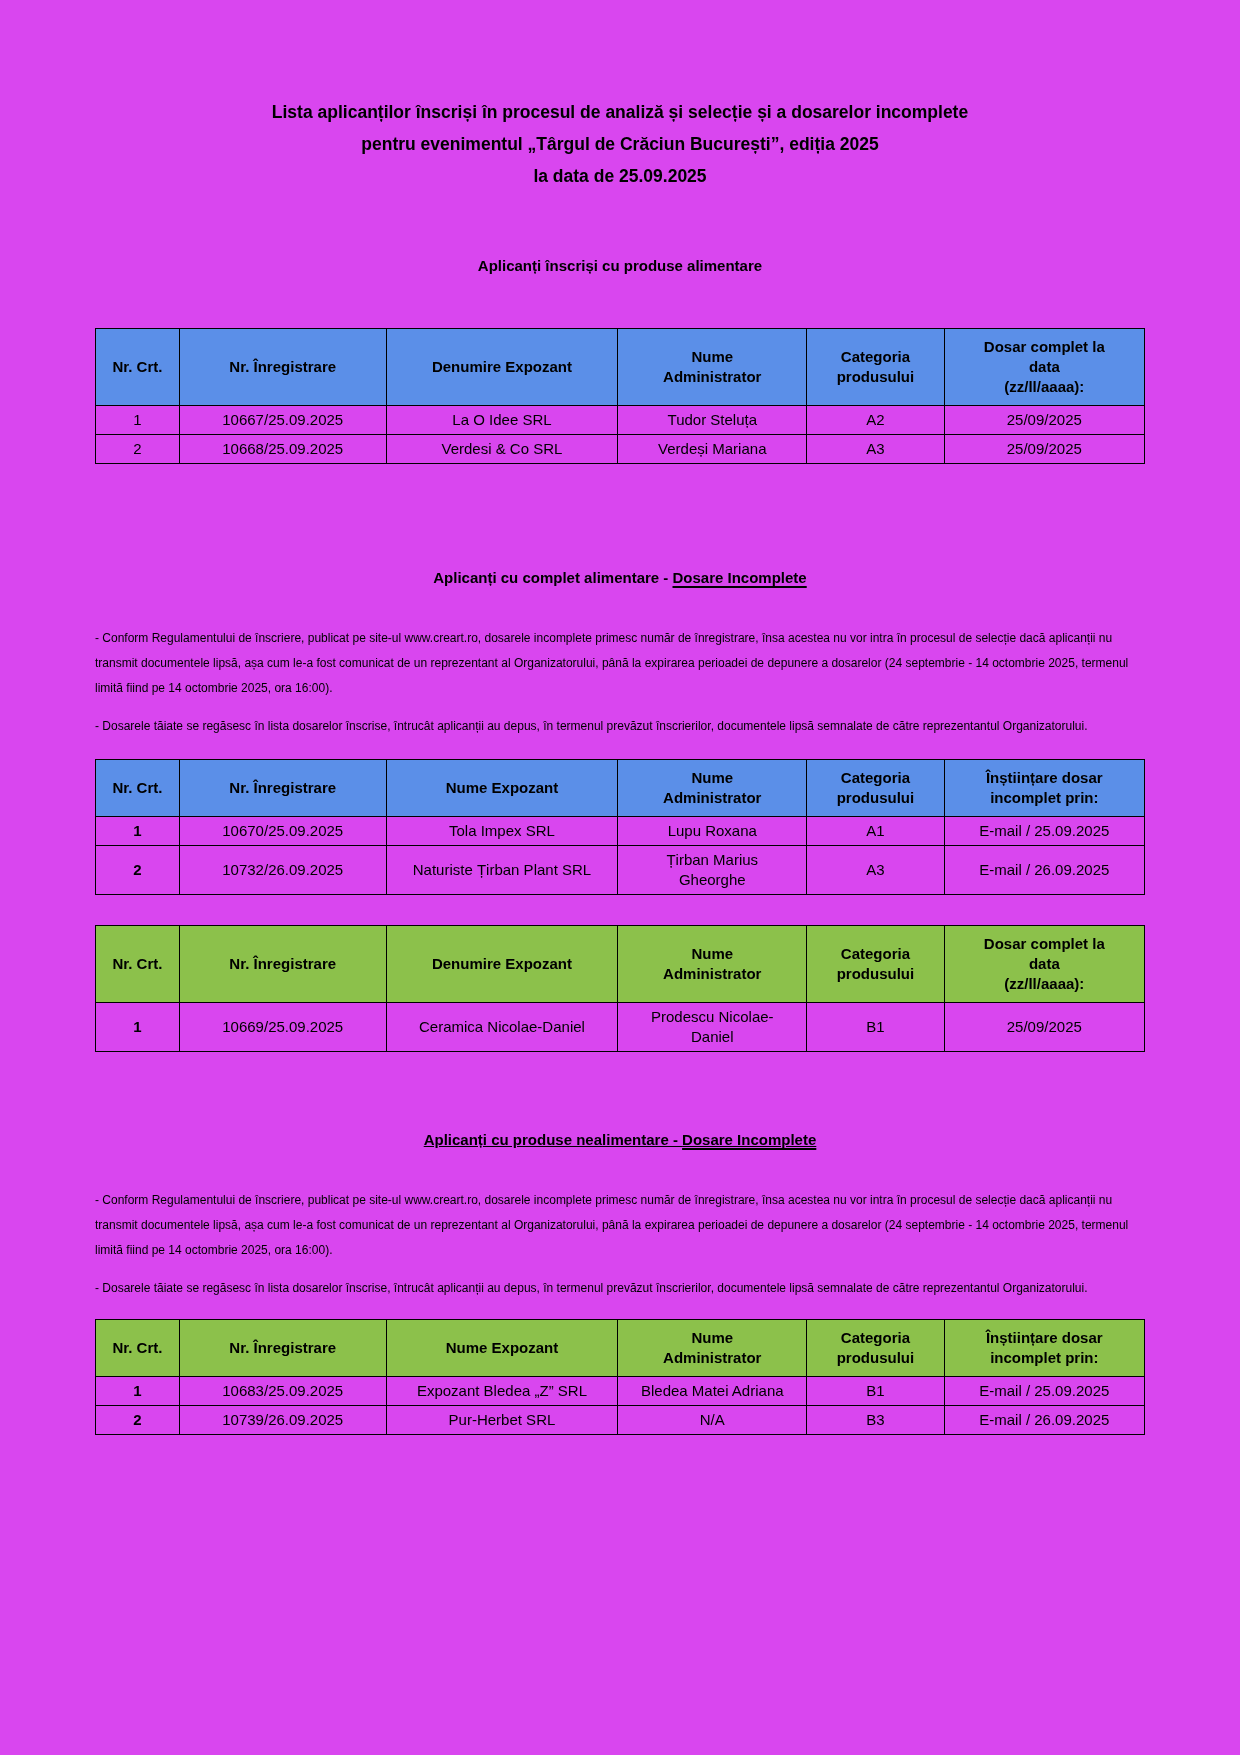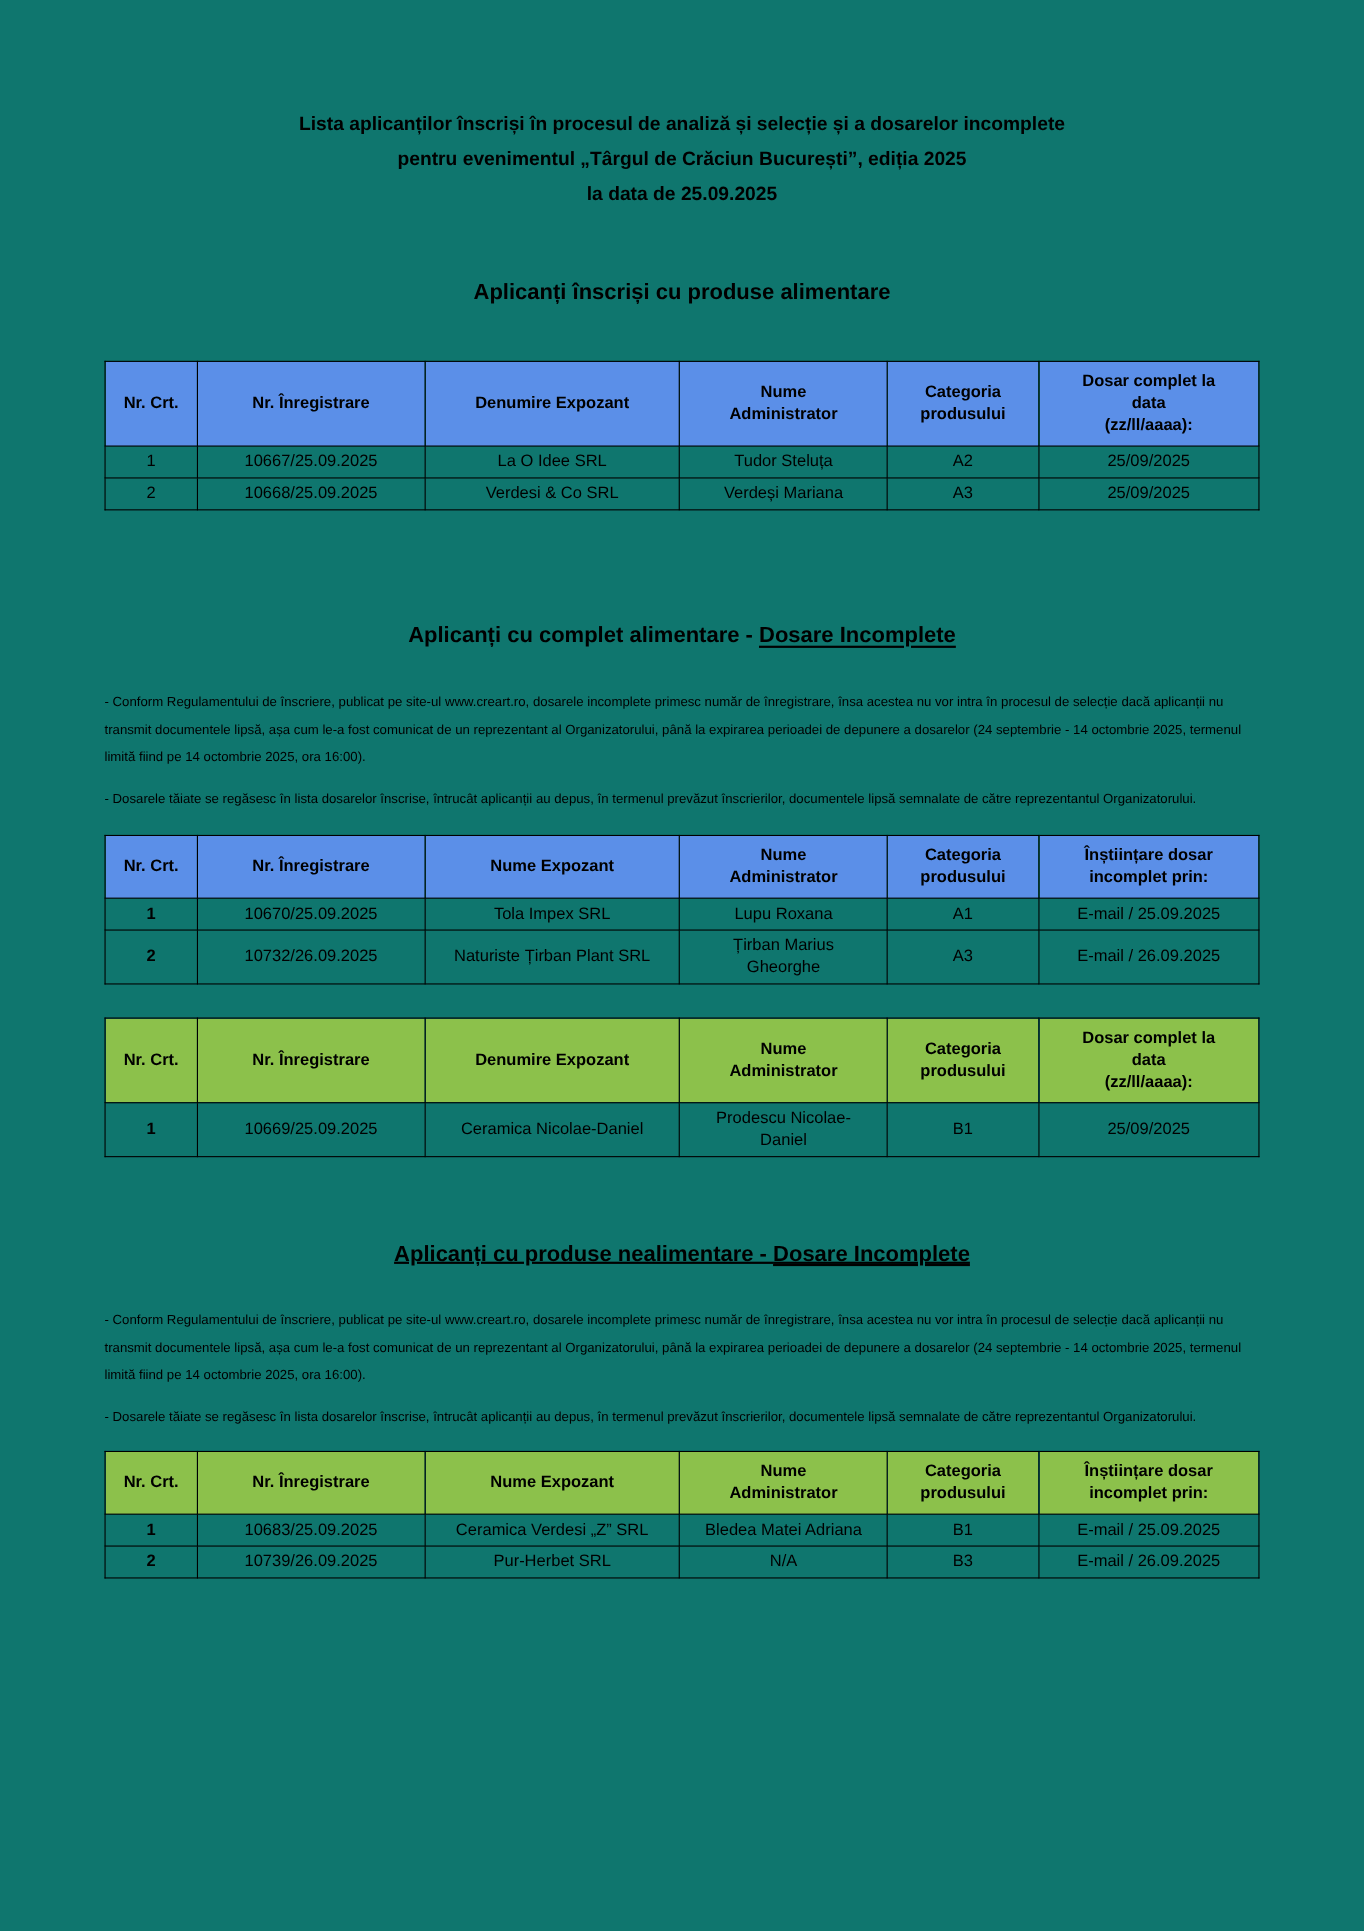--- a/index.html
+++ b/index.html
@@ -6,34 +6,34 @@
     --table-header-blue:#5B8FE8;
     --table-header-green:#8CC14B;
   }
   html,body{margin:0;padding:0;background:#ffffff;}
   .page{
     width:1240px;
     min-height:1755px;
     margin:0 auto;
     box-sizing:border-box;
     padding:96px 95px 60px 95px;
-    background:#0f766e;
+    background:#d946ef;
     color:#000;
     font-family:"Liberation Sans", sans-serif;
   }
   .doc-title{
     text-align:center;
     font-weight:bold;
     font-size:17.5px;
     line-height:32px;
   }
   .section-heading{
     text-align:center;
     font-weight:bold;
-    font-size:20px;
+    font-size:15px;
     line-height:24px;
     margin:15px;
   }
   .underline{
     text-decoration:underline;
     text-decoration-thickness:2px;
     text-underline-offset:3px;
   }
   .notes{margin-top:36px;}
   .note{
@@ -247,21 +247,21 @@
         <th>Categoria
 produsului</th>
         <th>Înștiințare dosar
 incomplet prin:</th>
       </tr>
     </thead>
     <tbody>
       <tr>
         <td>1</td>
         <td>10683/25.09.2025</td>
-        <td>Ceramica Verdesi „Z” SRL</td>
+        <td>Expozant Bledea „Z” SRL</td>
         <td>Bledea Matei Adriana</td>
         <td>B1</td>
         <td>E-mail / 25.09.2025</td>
       </tr>
       <tr>
         <td>2</td>
         <td>10739/26.09.2025</td>
         <td>Pur-Herbet SRL</td>
         <td>N/A</td>
         <td>B3</td>

